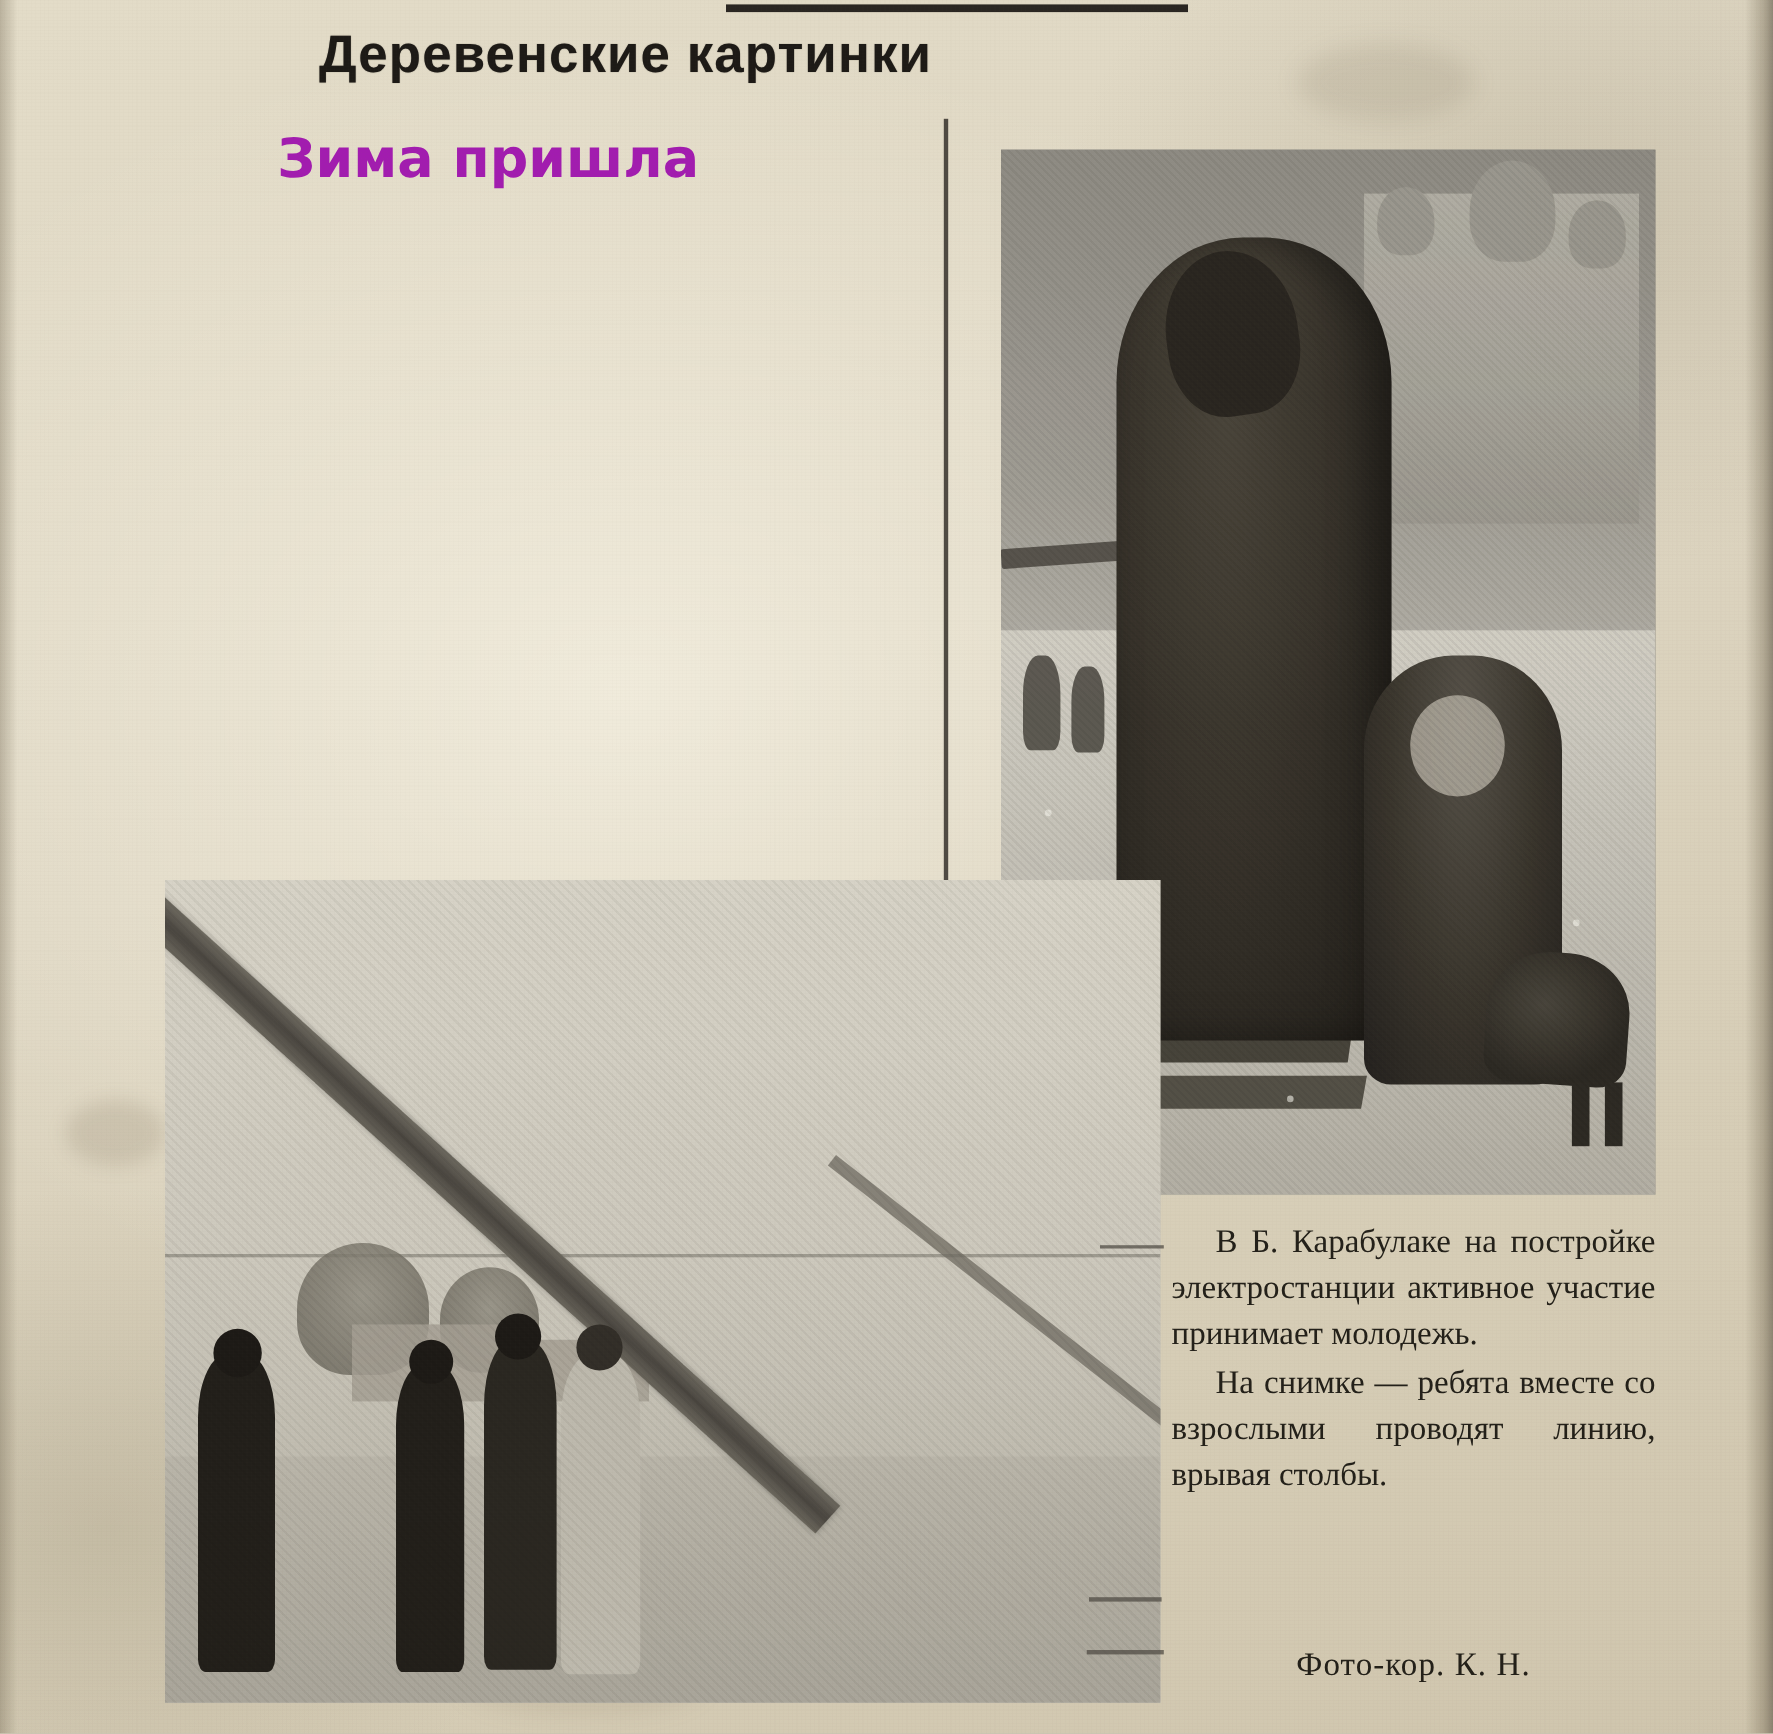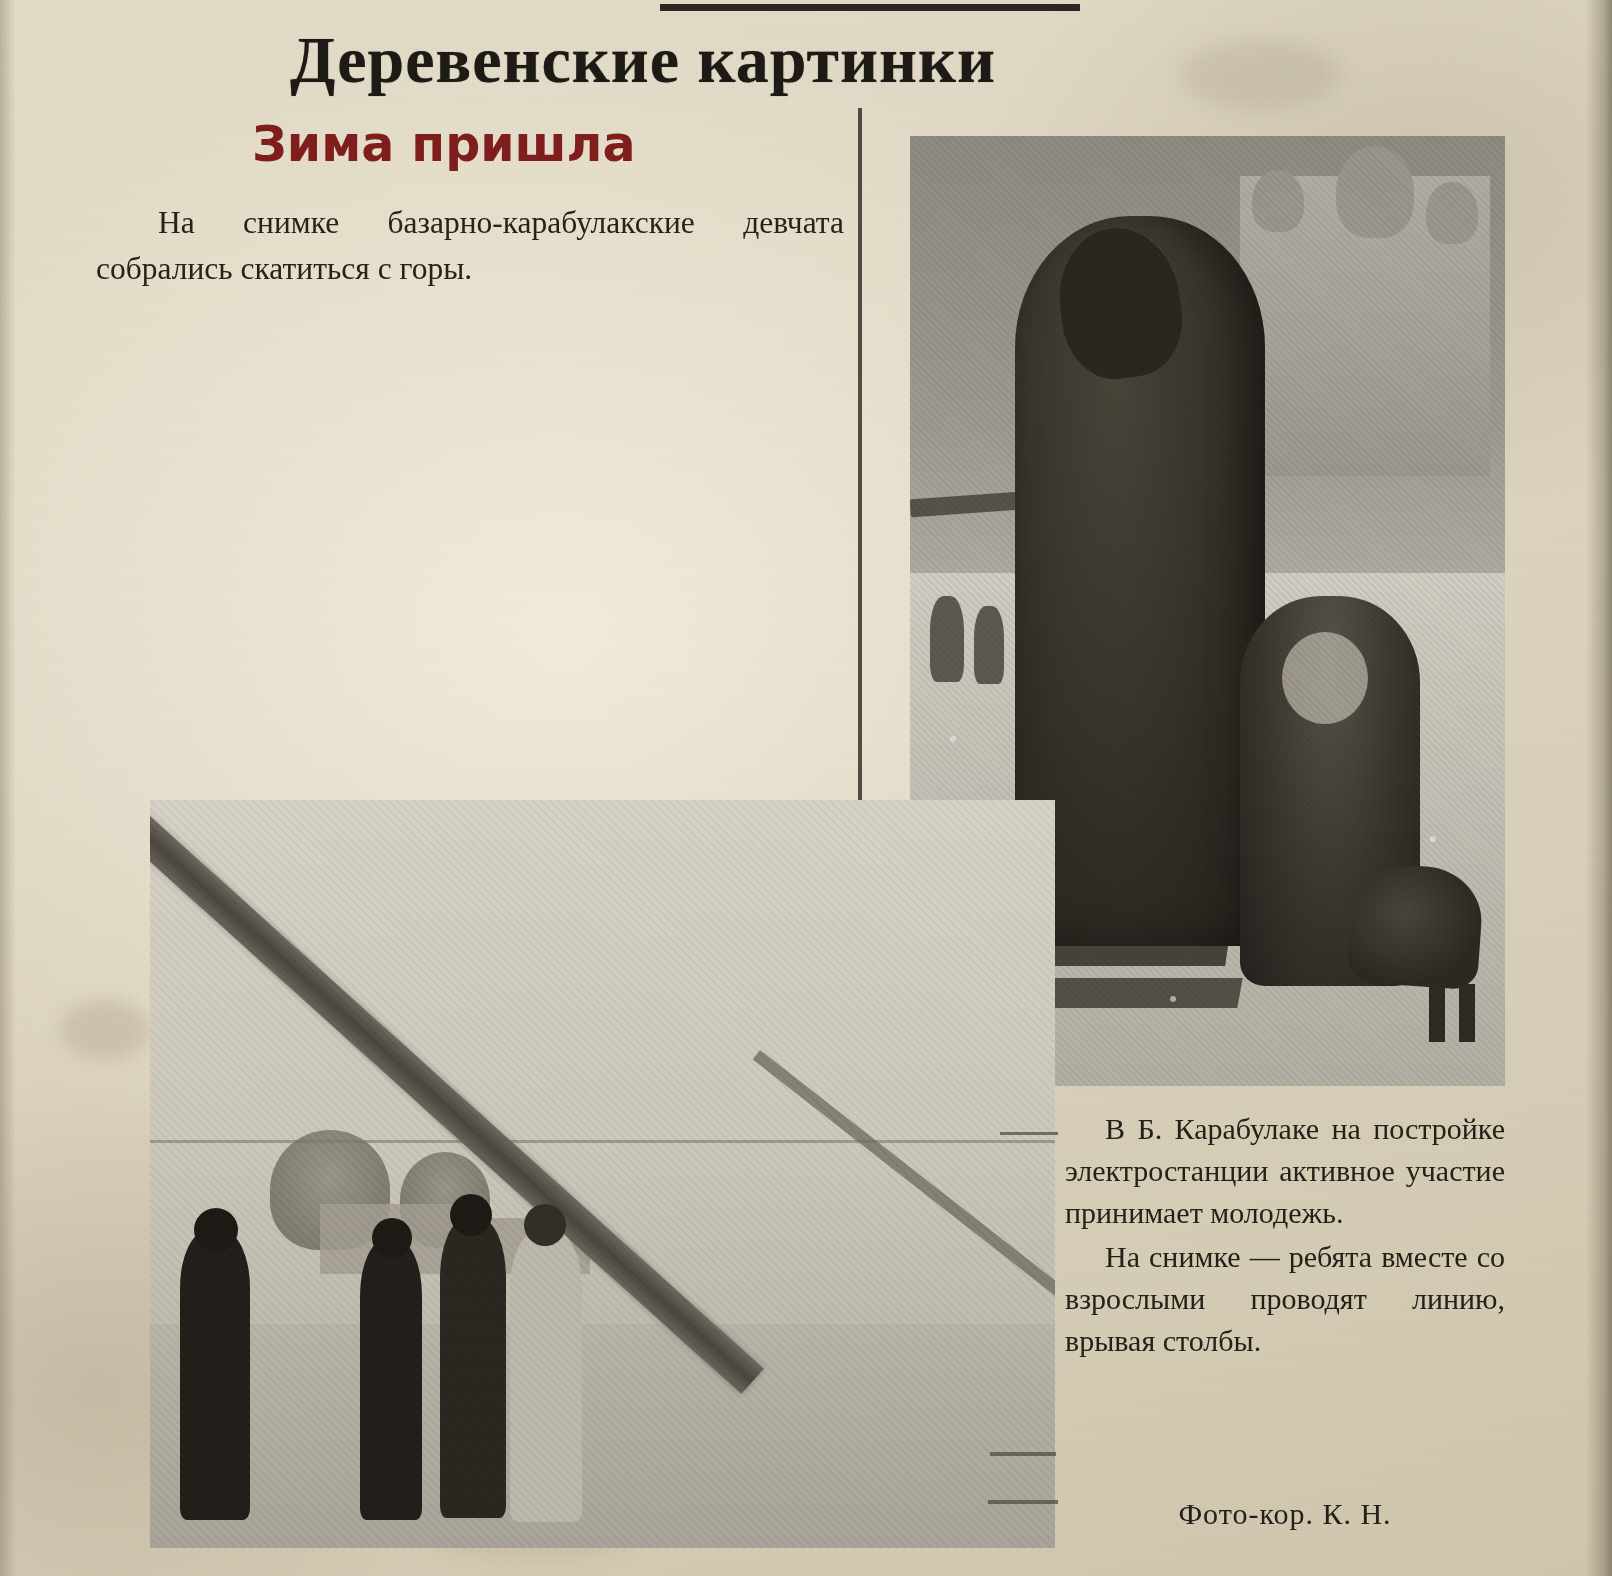--- a/index.html
+++ b/index.html
@@ -68,37 +68,37 @@
     background: linear-gradient(270deg, rgba(120,110,90,0) 0%, rgba(110,100,80,.35) 100%);
     pointer-events: none;
   }
 
   
   #headline {
     position: absolute;
     left: 290px;
     top: 22px;
     width: 1120px;
-    font-family: Liberation Serif, serif;
+    font-family: Liberation Sans, sans-serif;
     font-weight: 700;
-    font-size: 66px;
+    font-size: 48px;
     letter-spacing: 1px;
     color: #1d1a16;
     text-shadow: 0 0 1px rgba(40,36,30,.5);
     white-space: nowrap;
   }
   #subhead {
     position: absolute;
     left: 252px;
     top: 116px;
     font-family: "DejaVu Sans", sans-serif;
     font-weight: 700;
     font-size: 49px;
     letter-spacing: 0px;
-    color: #7f1d1d;
+    color: #a21caf;
   }
 
   
   #article {
     position: absolute;
     left: 96px;
     top: 200px;
     width: 748px;
     font-size: 31.5px;
     line-height: 46px;
@@ -361,21 +361,20 @@
   <div id="right-gutter"></div>
 
   <div id="top-rule"></div>
 
   <div id="headline">Деревенские картинки</div>
   <div id="subhead">Зима пришла</div>
 
   <div id="col-divider"></div>
 
   <div id="article">
-    <p>На снимке базарно-карабулакские девчата собрались скатиться с горы.</p>
   </div>
 
   <div id="photo-sled">
     <div class="ph-sky"></div>
     <div class="ph-ground"></div>
     <div class="ph-church">
       <div class="ph-dome" style="left:12px;top:-6px;"></div>
       <div class="ph-dome" style="left:96px;top:-30px;width:78px;height:92px;"></div>
       <div class="ph-dome" style="left:186px;top:6px;"></div>
     </div>

